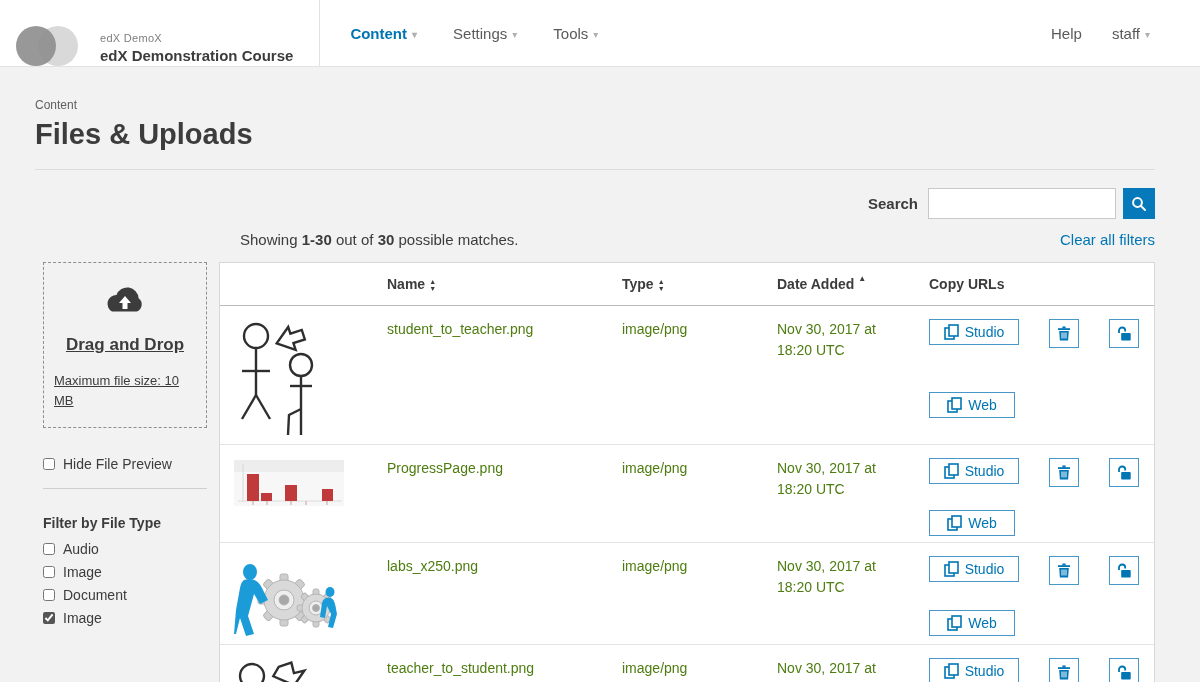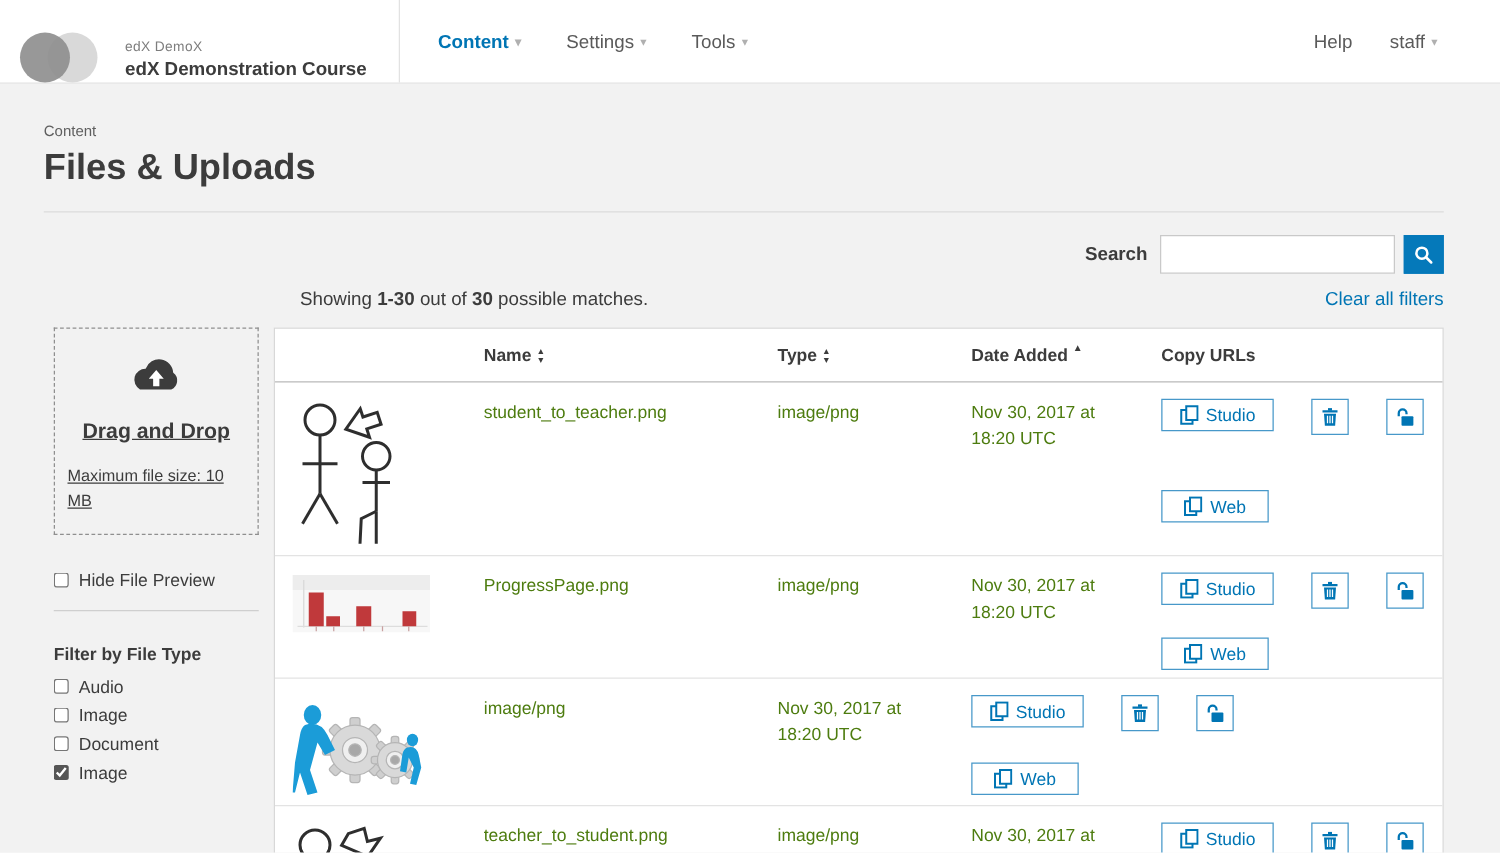--- a/index.html
+++ b/index.html
@@ -360,20 +360,21 @@
                     <circle r="3.5" fill="#a8a8a8"></circle>
       </g>
     </g>
     <g fill="#1b9cd8">
       <ellipse cx="16" cy="14" rx="7" ry="8"></ellipse>
       <path d="M10 22 Q22 18 28 30 L34 42 26 46 20 36 14 58 20 76 12 78 6 60 2 76 0 76 2 52 6 30 Q7 24 10 22z"></path>
       <ellipse cx="96" cy="34" rx="4.5" ry="5"></ellipse>
       <path d="M92 40 q7 -2 9 6 l2 10 -4 14 -5 -1 3 -13 -4 -8 -2 12 -5 -1 2 -14 q1 -4 4 -5z"></path>
     </g>
   </svg></div>
+        <div class="cell-text">labs_x250.png</div>
         <div class="cell-text">image/png</div>
         <div class="cell-text date-cell">Nov 30, 2017 at 18:20 UTC</div>
         <div class="urls-cell">
           <button class="copy-btn">
             <svg width="15" height="16" viewBox="0 0 15 16">
               <rect x="1" y="4" width="9" height="11" fill="#fff" stroke="#0075b4" stroke-width="1.6"></rect>
               <rect x="5" y="1" width="9" height="11" fill="#fff" stroke="#0075b4" stroke-width="1.6"></rect>
             </svg>
             <span class="copy-label">Studio</span>
           </button>

